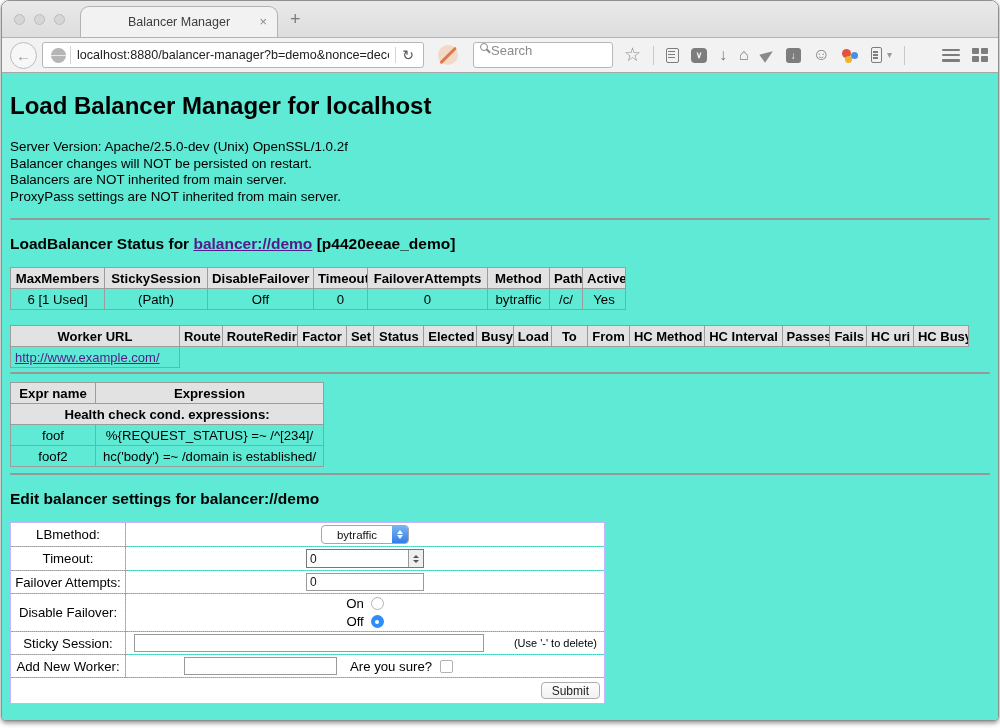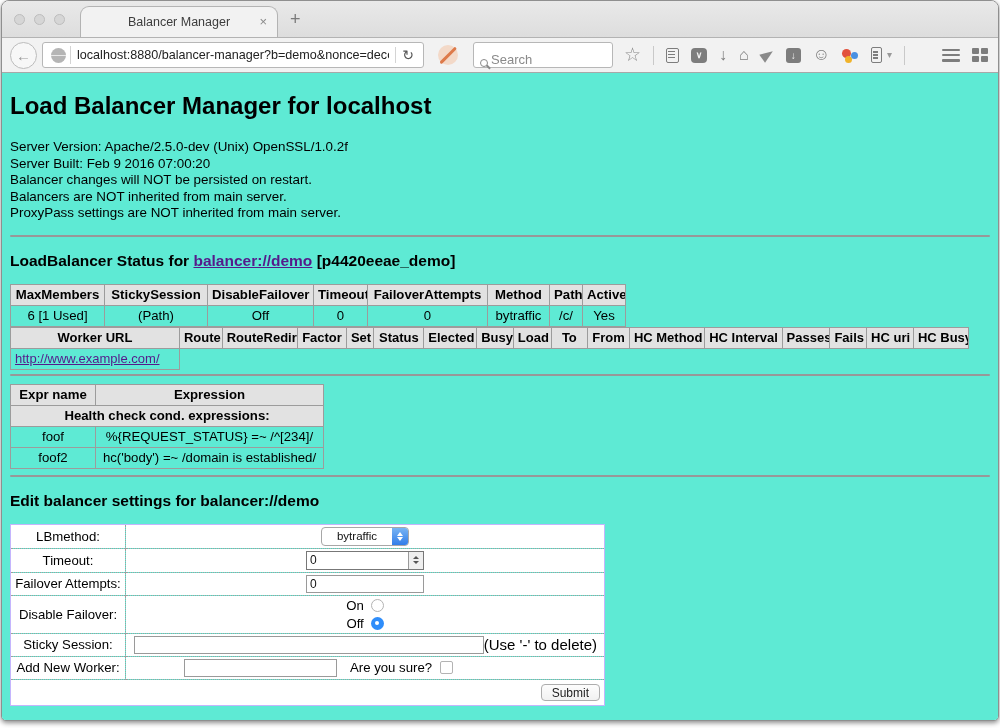--- a/index.html
+++ b/index.html
@@ -29,21 +29,21 @@
            background-image:linear-gradient(#0000 45%,#e8e8e8 45%,#e8e8e8 55%,#0000 55%),
                             radial-gradient(circle at 50% 50%, #0000 55%, #0000 56%); }
   .urlsep { width:1px; height:18px; background:#d4d4d4; flex:none; }
   .urltext { flex:1; border:none; outline:none; background:transparent; font-size:12.6px; color:#222; padding:0 6px;
              font-family:"Liberation Sans",sans-serif; }
   .reload { flex:none; font-size:14px; color:#555; padding:0 5px 0 6px; border-left:1px solid #d4d4d4; }
   .blocked { width:20px; height:20px; border-radius:50%; background:#f3d9c8; margin-left:14px; position:relative; flex:none; }
   .blocked::after { content:""; position:absolute; left:-1px; top:9px; width:22px; height:2.5px; background:#dd7a4a;
                     transform:rotate(-45deg); border-radius:2px; }
   .searchbox { width:140px; height:26px; margin-left:15px; background:#fff; border:1px solid #b7b7b7; border-radius:3px;
-               display:flex; align-items:flex-end; padding:0 6px; flex:none; }
+               display:flex; align-items:flex-start; padding:0 6px; flex:none; }
   .mag { width:8px; height:8px; border:1.6px solid #8a8a8a; border-radius:50%; position:relative; flex:none; margin-right:3px; }
   .mag::after { content:""; position:absolute; width:5px; height:1.6px; background:#8a8a8a; right:-4px; bottom:-2px; transform:rotate(45deg); }
   .searchinput { flex:1; border:none; outline:none; background:transparent; font-size:13px; color:#222; width:80px;
                  font-family:"Liberation Sans",sans-serif; }
   .searchinput::placeholder { color:#8a8a8a; }
   .icons { display:flex; align-items:center; margin-left:11px; gap:12px; flex:1; }
   .ic { color:#7d7d7d; font-size:16px; line-height:16px; flex:none; text-align:center; }
   .tsep { width:1px; height:19px; background:#c9c9c9; flex:none; }
   .star { font-size:19px; color:#8a8a8a; }
   .clipboard { width:13px; height:15px; border:1.6px solid #7d7d7d; border-radius:2px; position:relative; }
@@ -84,21 +84,21 @@
 
   table { border-collapse:collapse; table-layout:fixed; font-size:13.2px; text-align:center; }
   th,td { border:1px solid #9c9c9c; padding:2px 4px; height:21px; overflow:hidden; white-space:nowrap; }
   th { background:#e2e2e2; font-weight:bold; }
 
   #t1 { width:615px; }
   #t1 th:nth-child(1){width:94px} #t1 th:nth-child(2){width:103px} #t1 th:nth-child(3){width:106px}
   #t1 th:nth-child(4){width:54px} #t1 th:nth-child(5){width:120px} #t1 th:nth-child(6){width:62px}
   #t1 th:nth-child(7){width:33px} #t1 th:nth-child(8){width:43px}
 
-  #t2 { width:959px; font-size:13px; }
+  #t2 { width:959px; margin-top:15px; font-size:13px; }
   #t2 th:nth-child(1){width:166px} #t2 th:nth-child(2){width:42px} #t2 th:nth-child(3){width:74px}
   #t2 th:nth-child(4){width:48px} #t2 th:nth-child(5){width:27px} #t2 th:nth-child(6){width:49px}
   #t2 th:nth-child(7){width:52px} #t2 th:nth-child(8){width:36px} #t2 th:nth-child(9){width:37px}
   #t2 th:nth-child(10){width:36px} #t2 th:nth-child(11){width:41px} #t2 th:nth-child(12){width:74px}
   #t2 th:nth-child(13){width:76px} #t2 th:nth-child(14){width:47px} #t2 th:nth-child(15){width:36px}
   #t2 th:nth-child(16){width:46px} #t2 th:nth-child(17){width:54px}
   #t2 td.urlcell { text-align:left; }
 
   #t3 { width:313px; }
   #t3 .c1 { width:85px; } #t3 .c2 { width:228px; }
@@ -133,21 +133,21 @@
   .radios .rl { text-align:right; }
   .radio { width:13px; height:13px; border-radius:50%; border:1.5px solid #b3b3b3; background:#fff; }
   .radio.checked { border:none; background:#2f8dfa; position:relative; }
   .radio.checked::after { content:""; position:absolute; left:4.5px; top:4.5px; width:4px; height:4px;
                           border-radius:50%; background:#fff; }
 
   .stickyrow { display:flex; align-items:center; padding:0 3px; }
   .txt { height:18px; border:1px solid #9a9a9a; background:#fff; font-size:12px; padding:0 3px; outline:none;
          font-family:"Liberation Sans",sans-serif; }
   .sticky-input { width:350px; margin-left:1px; }
-  .sticky-note { margin-left:auto; font-size:15px; }
+  .sticky-note { margin-left:auto; font-size:11px; }
   .addrow { display:flex; align-items:center; padding:0 3px; }
   .addworker-input { width:153px; margin-left:51px; }
   .sure-label { margin-left:13px; font-size:13.2px; }
   .checkbox { width:13px; height:13px; border:1px solid #b3b3b3; border-radius:2px; background:#fff; margin-left:8px; }
 
   .submitrow { display:flex; justify-content:flex-end; padding:2px 0; }
   .submitbtn { font-family:"Liberation Sans",sans-serif; font-size:12px; color:#222; padding:1px 10px 2px;
                background:linear-gradient(#fdfdfd,#f1f1f1); border:1px solid #adadad; border-radius:4px; height:17px; }
 </style>
 </head>
@@ -213,21 +213,20 @@
           <i></i>
         </span>
     </div>
   </div>
 
   <div class="content">
     <h1 class="pagetitle">Load Balancer Manager for localhost</h1>
 
     <div class="info">
       <p>Server Version: Apache/2.5.0-dev (Unix) OpenSSL/1.0.2f</p>
-      <p>Server Built: Feb 9 2016 07:00:20</p>
       <p>Balancer changes will NOT be persisted on restart.</p>
       <p>Balancers are NOT inherited from main server.</p>
       <p>ProxyPass settings are NOT inherited from main server.</p>
     </div>
 
     <hr class="hr1">
 
     <h3 class="sub"><span>LoadBalancer Status for </span><a class="plink" href="#">balancer://demo</a><span> [p4420eeae_demo]</span></h3>
 
     <table id="t1">

